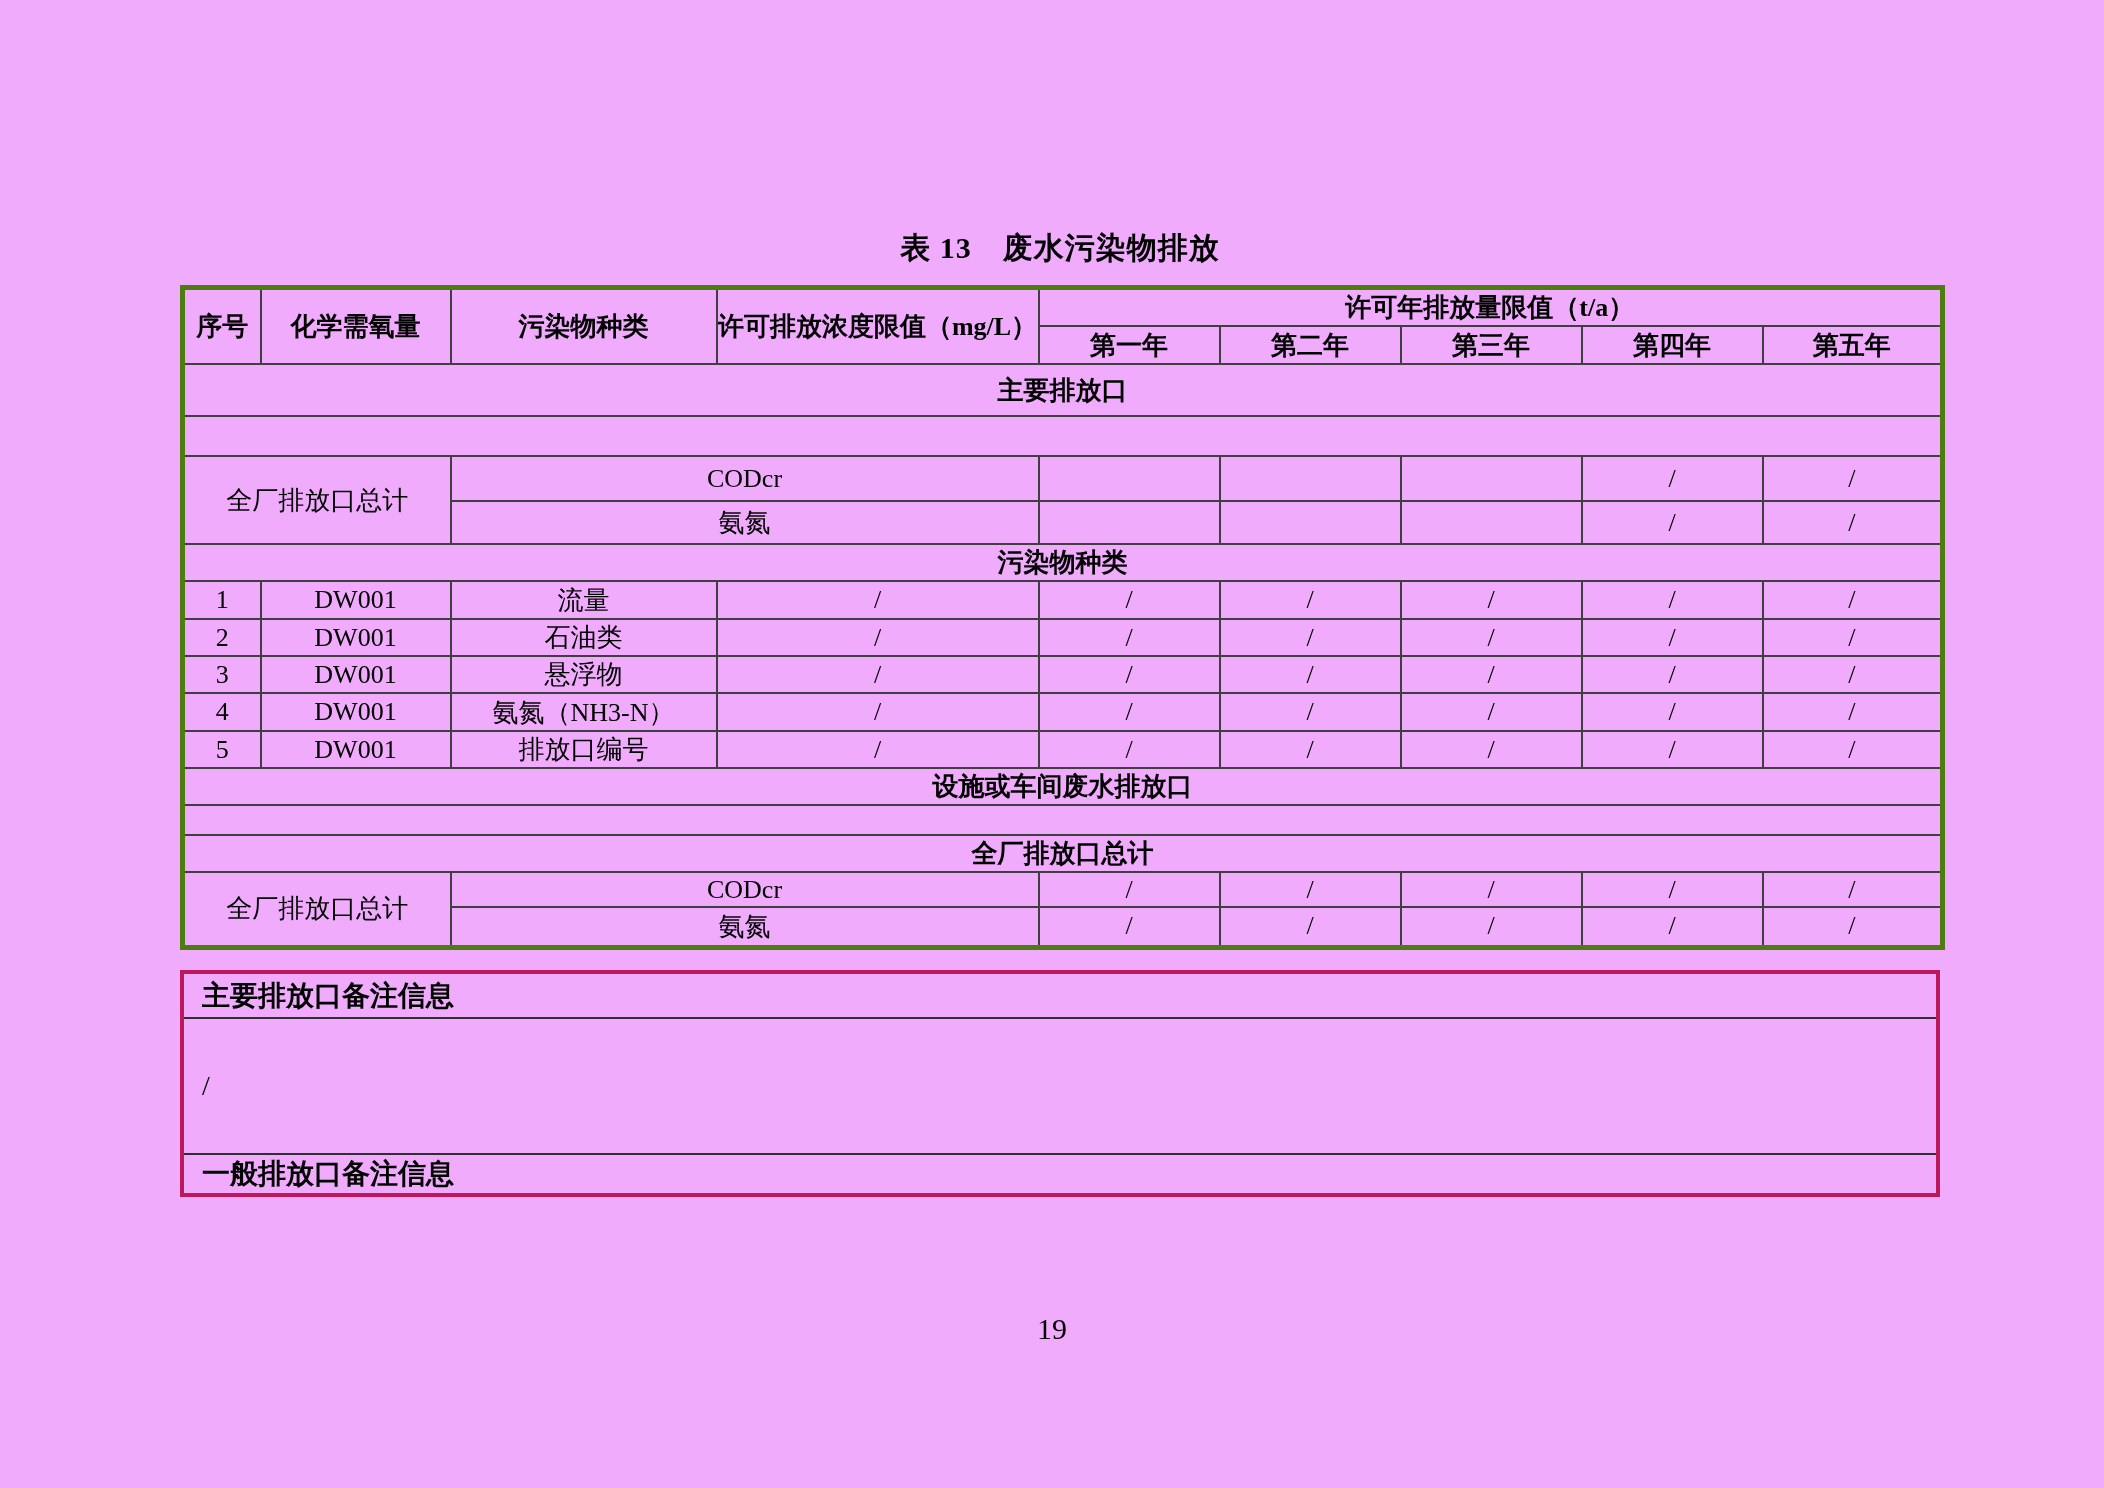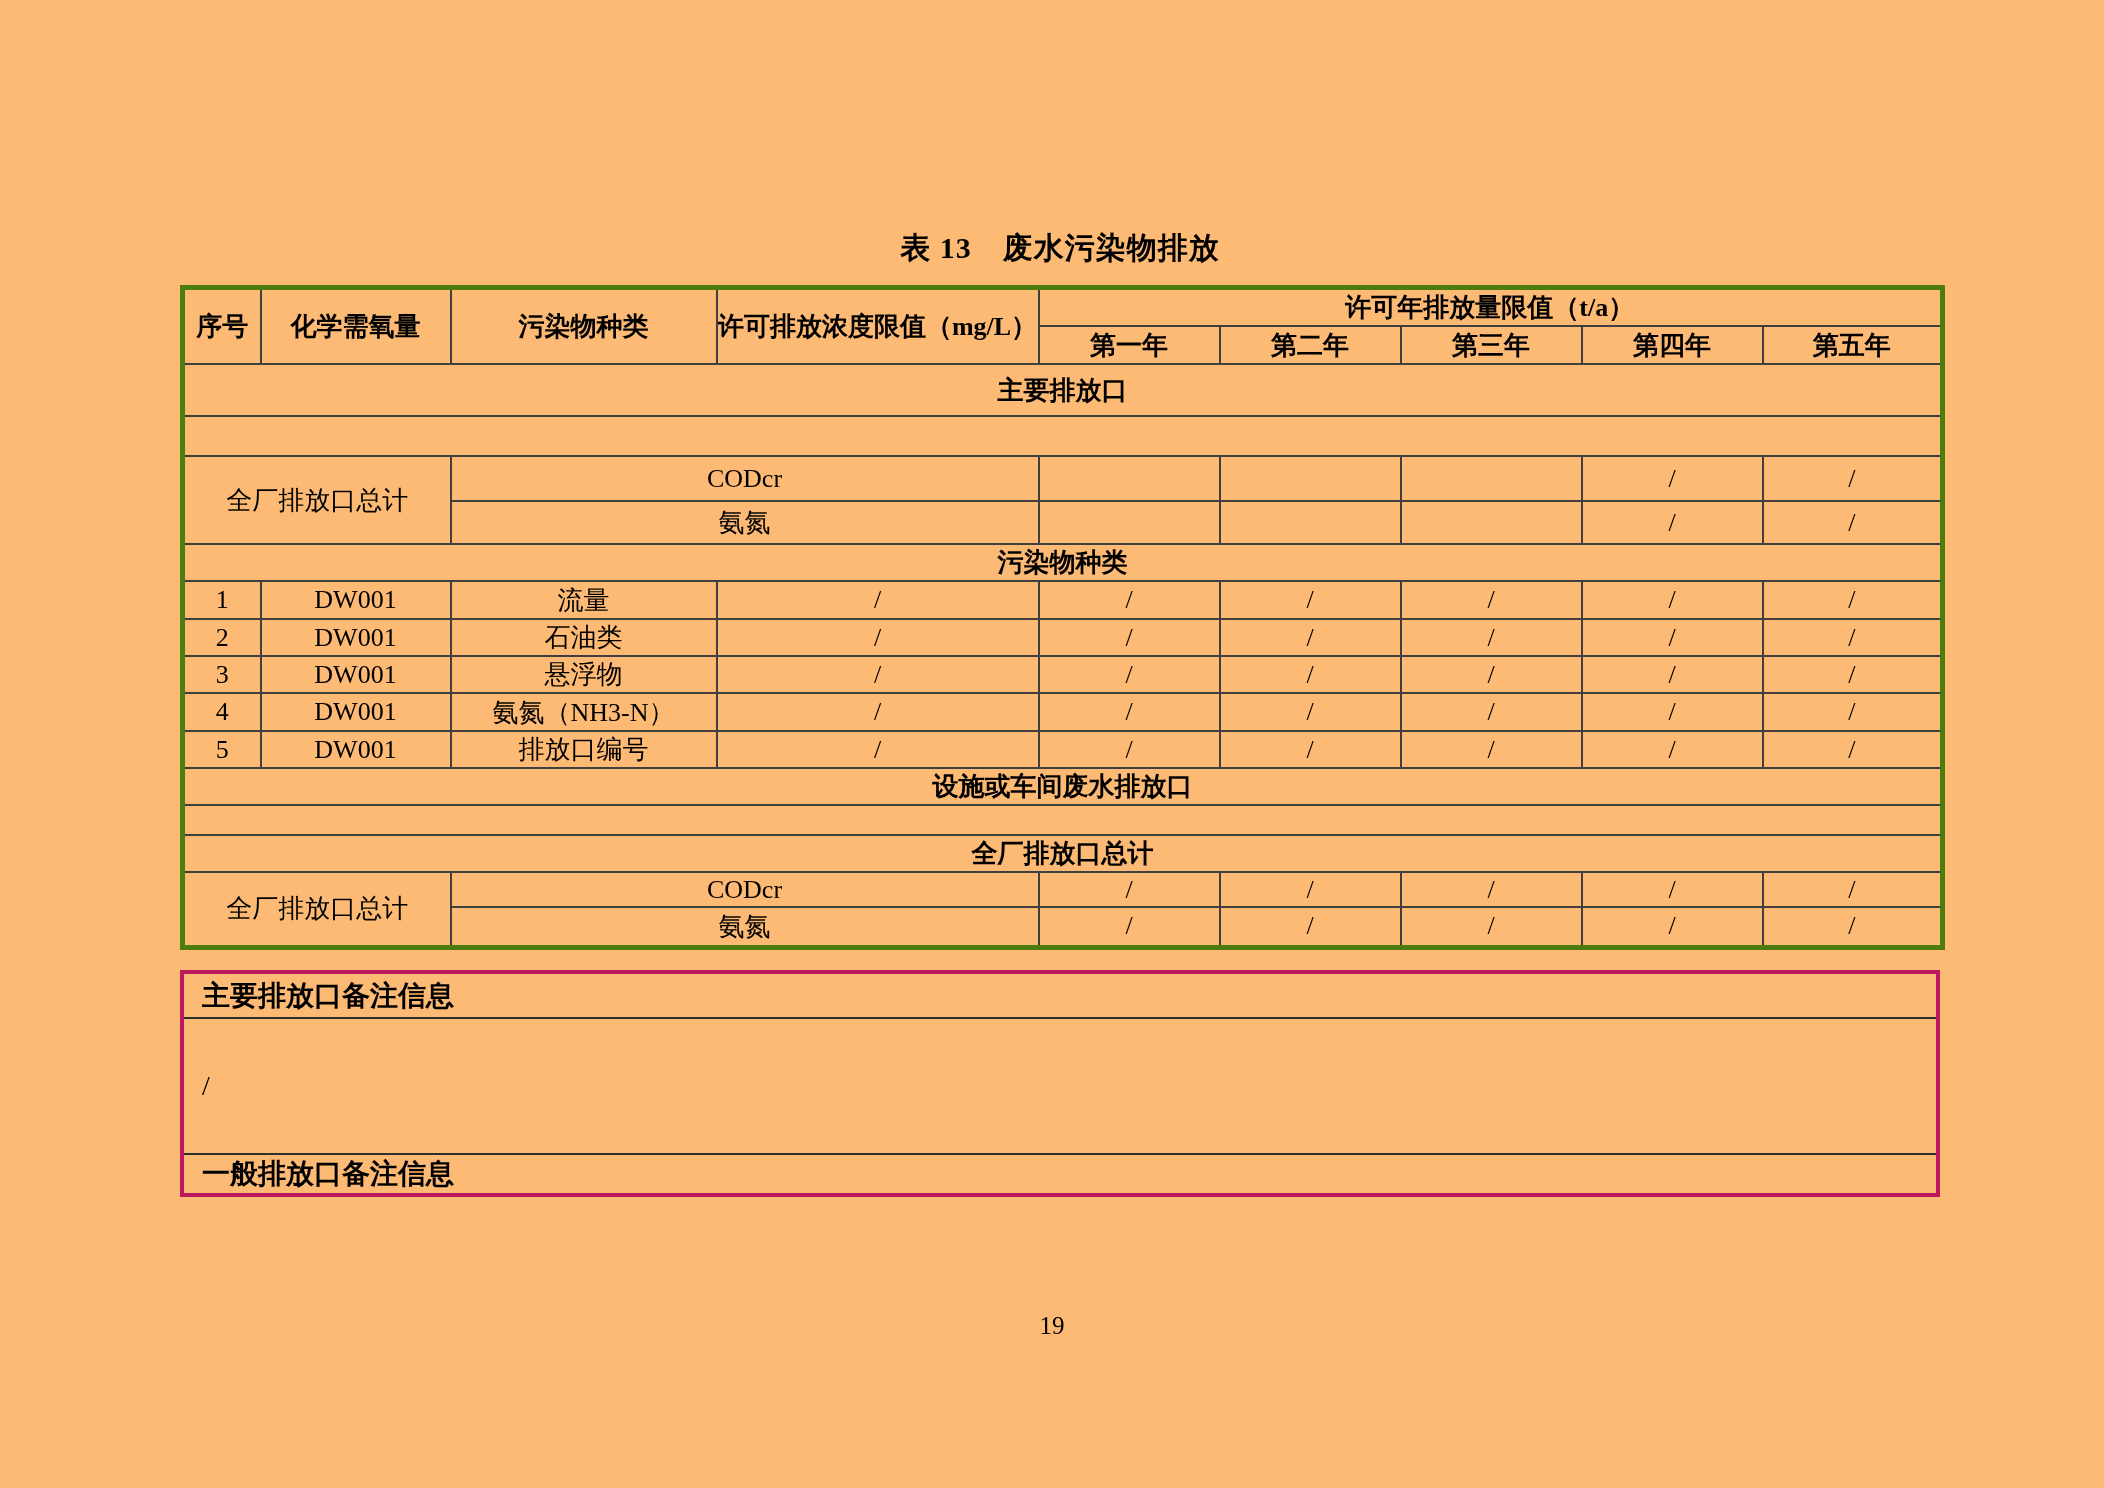--- a/index.html
+++ b/index.html
@@ -1,19 +1,19 @@
 <!DOCTYPE html>
 <html><head>
 <meta charset="utf-8">
 <style>
   html,body{margin:0;padding:0;background:#e8e8e8;}
   .page{
     position:relative;
     width:2104px;height:1488px;
-    background:#fdba74;
+    background:#f0abfc;
     font-family:"Liberation Serif", serif;
     color:#000;
     overflow:hidden;
   }
   .doc-title{
     position:absolute;left:180px;top:228px;width:1760px;
     text-align:center;
     font-family:"Liberation Serif", serif;
     font-weight:700;font-size:30px;letter-spacing:1px;
   }
@@ -57,21 +57,21 @@
     font-family:"Liberation Sans", sans-serif;
     font-weight:700;font-size:28px;
   }
   td.remark-body{
     vertical-align:top;
     font-family:"Liberation Serif", serif;
     font-size:26px;padding-top:8px;padding-left:16px;
   }
   .page-number{
     position:absolute;left:0;top:1312px;width:2104px;
-    text-align:center;font-size:25px;
+    text-align:center;font-size:30px;
     font-family:"Liberation Serif", serif;
   }
 </style>
 </head>
 <body>
 
 <div class="page">
 
   <div class="doc-title">表 13　废水污染物排放</div>
 

